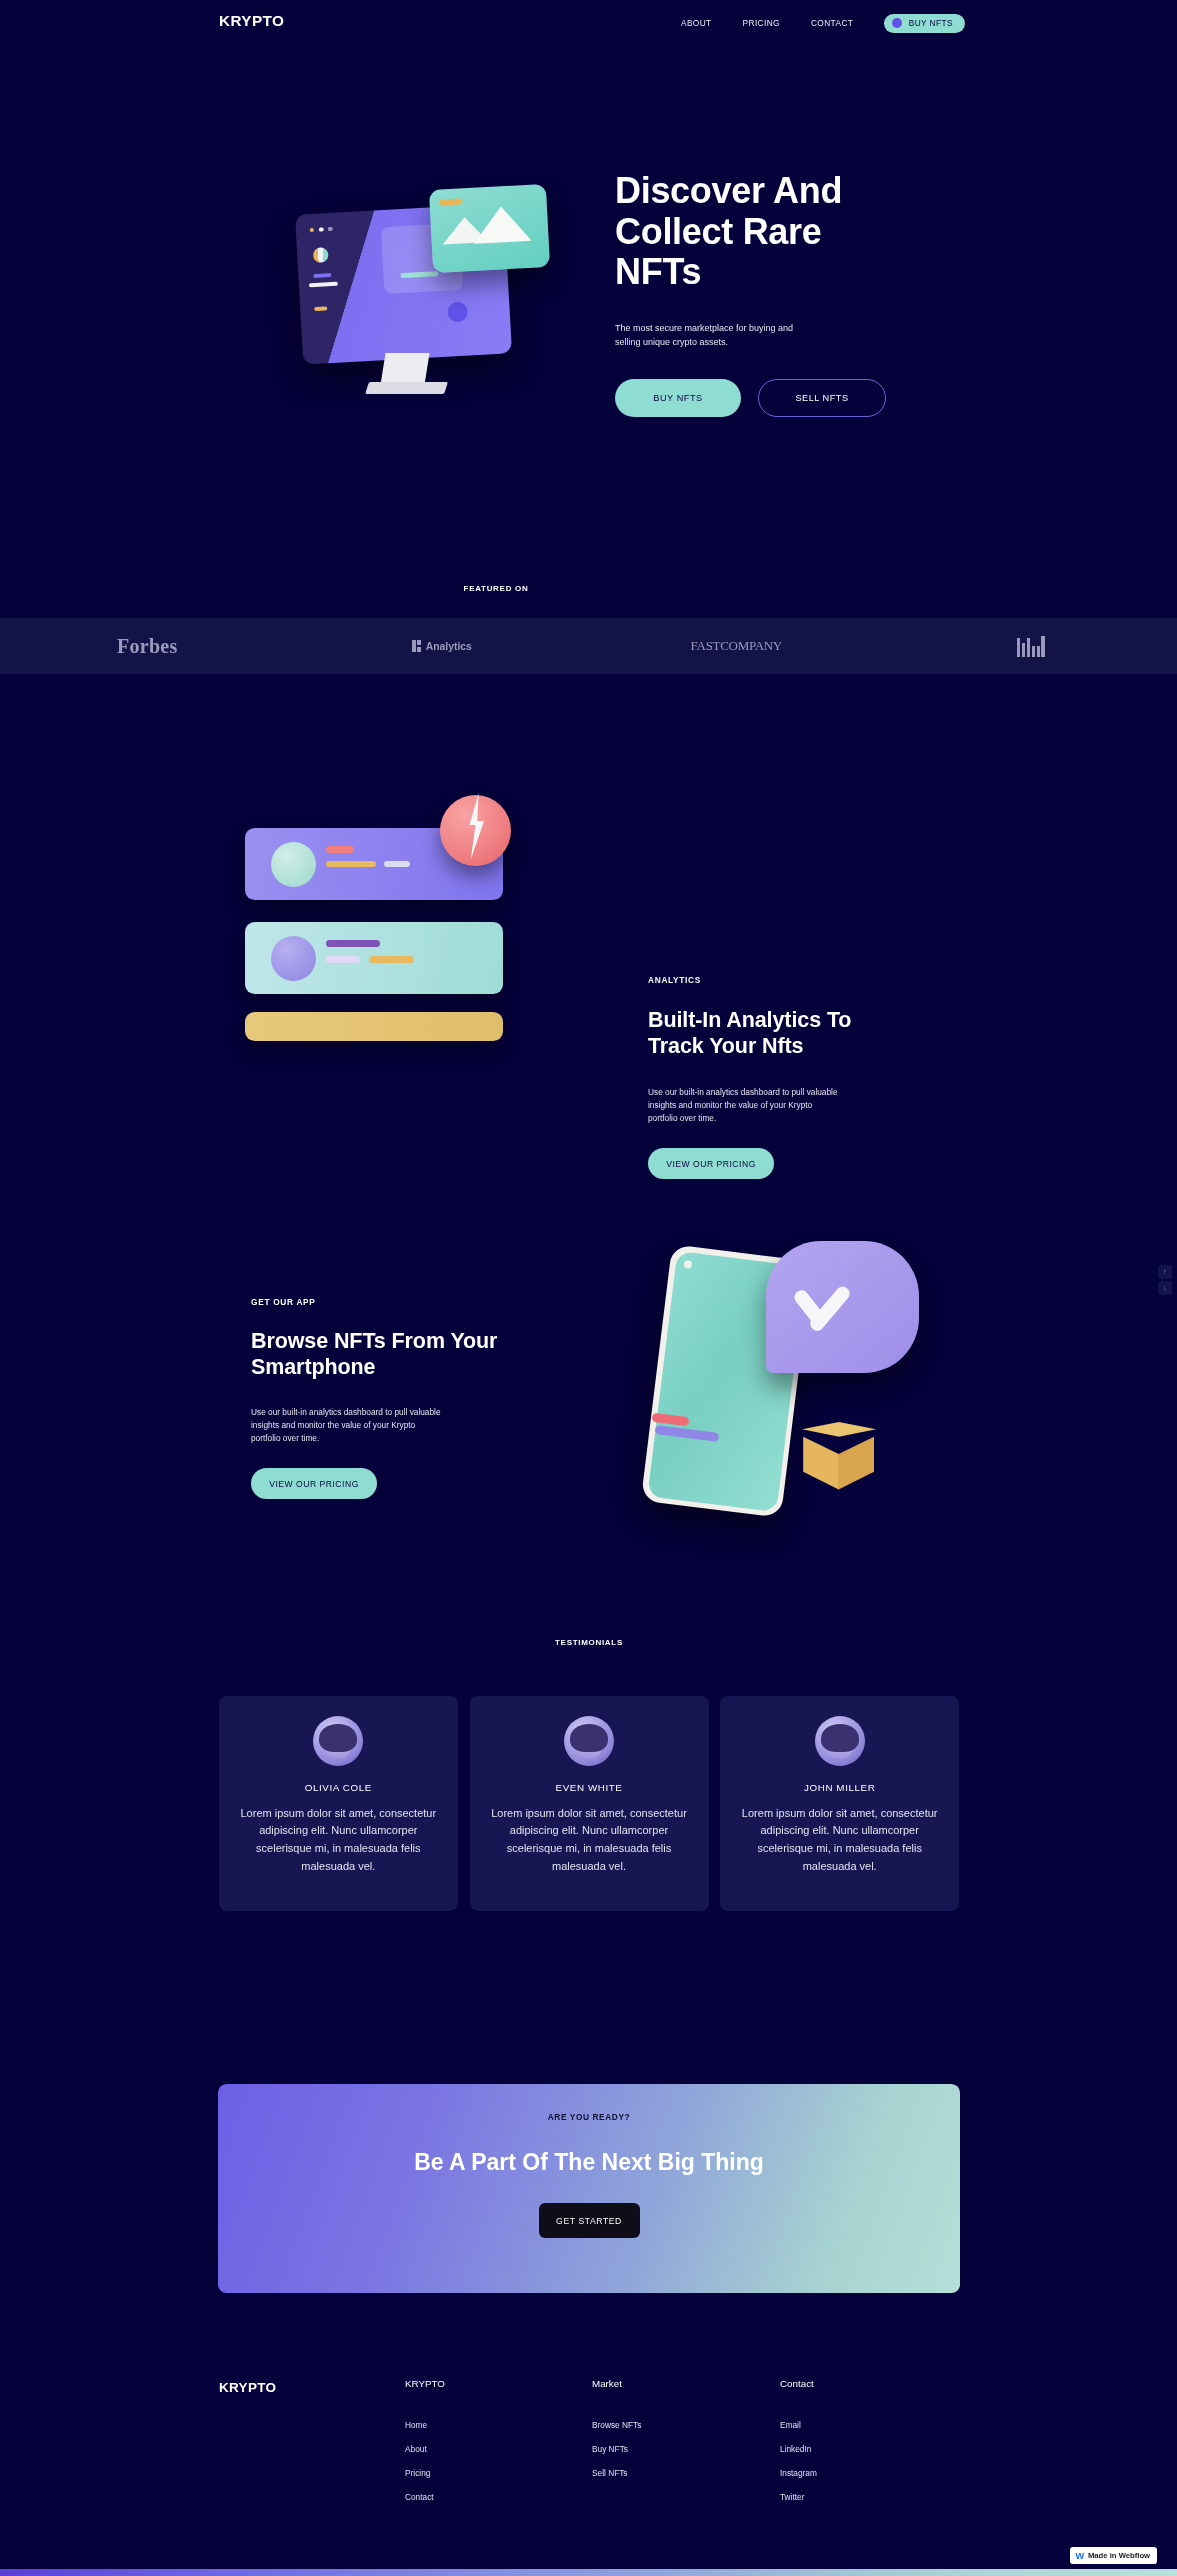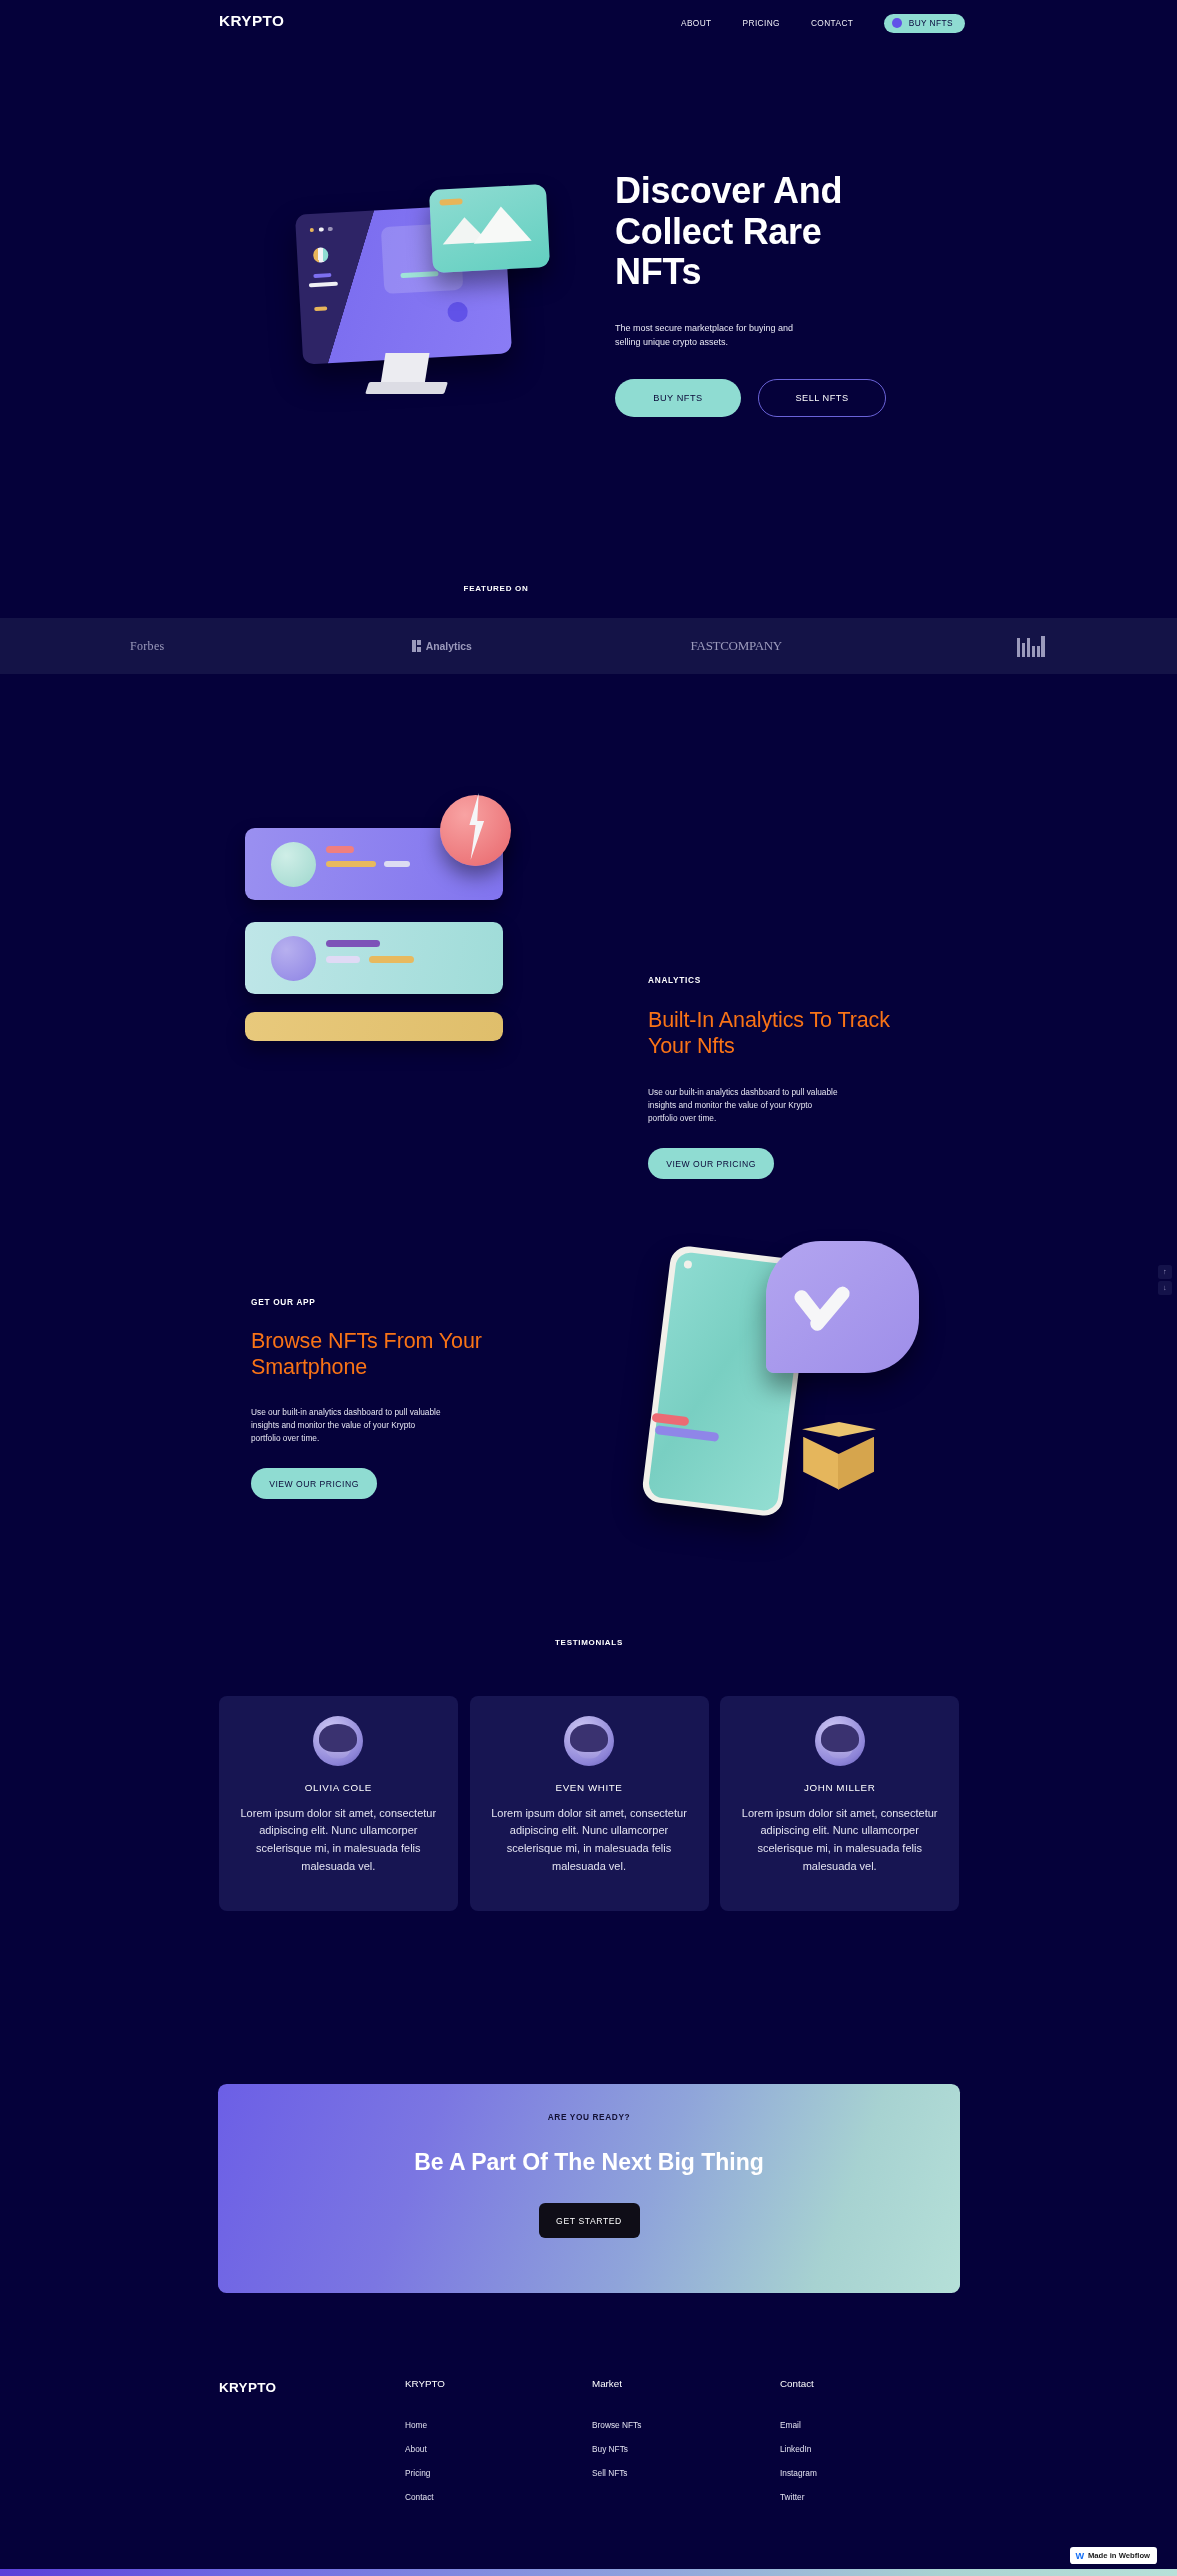--- a/index.html
+++ b/index.html
@@ -123,37 +123,37 @@
   .featured-label {
     position: absolute; left: 12px; top: 584px; width: 968px; text-align: center;
     color: #fff; font-size: 8px; font-weight: 700; letter-spacing: 0.7px;
   }
   .logo-band {
     position: absolute; left: 0; top: 618px; width: 1178px; height: 56px;
     background: #141347; display: flex; align-items: center;
   }
   .logo-band .slot { flex: 1; display: flex; justify-content: center; align-items: center; }
   .lg { color: #b9b8d6; opacity: .82; }
-  .lg-forbes { font-family: "Liberation Serif", serif; font-size: 12px; letter-spacing: 0.3px; }
+  .lg-forbes { font-family: "Liberation Serif", serif; font-size: 20px; letter-spacing: 0.3px; font-weight: bold; }
   .lg-tc { display: flex; align-items: center; gap: 4.3px; font-size: 10.4px; font-weight: 700; }
   .lg-tc .tcmark { display: inline-flex; gap: 1.2px; }
   .lg-tc .tcmark i {
     display: block; width: 4.3px; height: 11.7px; background: #b9b8d6; font-style: normal;
   }
   .lg-tc .tcmark i.half { background: linear-gradient(#b9b8d6 0 45%, transparent 45% 55%, #b9b8d6 55% 100%); }
   .lg-fast { font-family: "Liberation Serif", serif; font-size: 13px; letter-spacing: -0.3px; }
   .lg-mit { display: flex; align-items: flex-end; gap: 1.8px; height: 21px; }
   .lg-mit span { display: block; width: 3.1px; background: #b9b8d6; }
 
   
   .sec-label {
     color: #fff; font-size: 8.3px; font-weight: 700; letter-spacing: 0.7px;
   }
   .sec-title {
-    color: #f97316; font-size: 21.5px; line-height: 1.21; font-weight: 400; letter-spacing: -0.1px;
+    color: #ffffff; font-size: 21.5px; line-height: 1.21; font-weight: 700; letter-spacing: -0.1px;
   }
   .sec-body { color: #e6e6f2; font-size: 8.3px; line-height: 1.58; }
   .btn-pill {
     display: inline-flex; align-items: center; justify-content: center;
     background: #8fdcd2; color: #0a0838; border-radius: 613px;
     height: 31px; width: 126px; font-size: 8.6px; letter-spacing: 0.5px; cursor: pointer; border: none;
   }
 
   .analytics { position: absolute; left: 0; top: 779px; width: 1178px; height: 288px; }
   .analytics .copy { position: absolute; left: 648px; top: 196px; width: 294px; }

